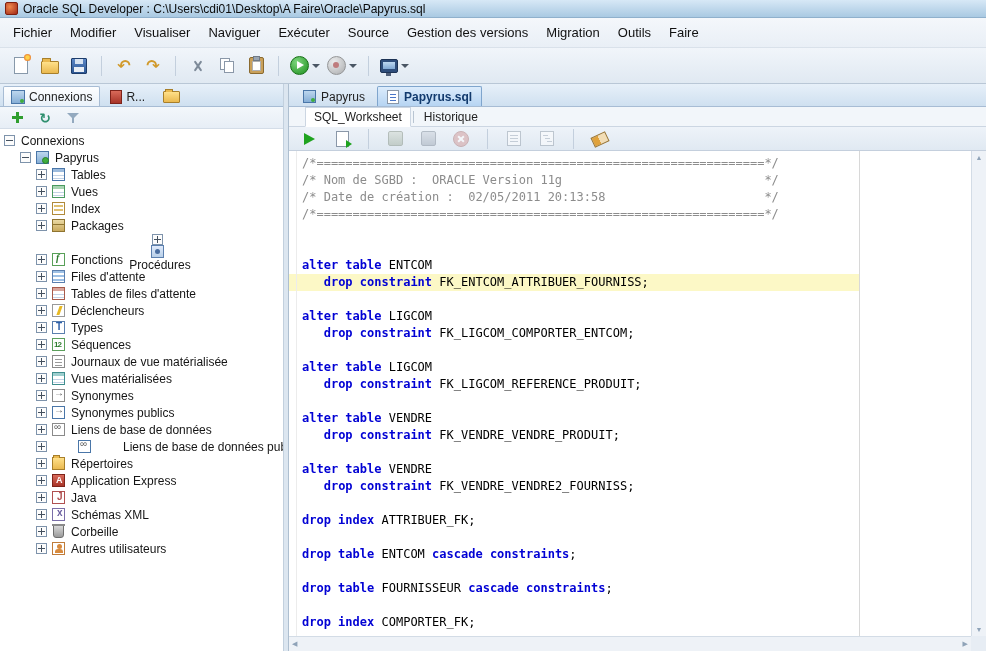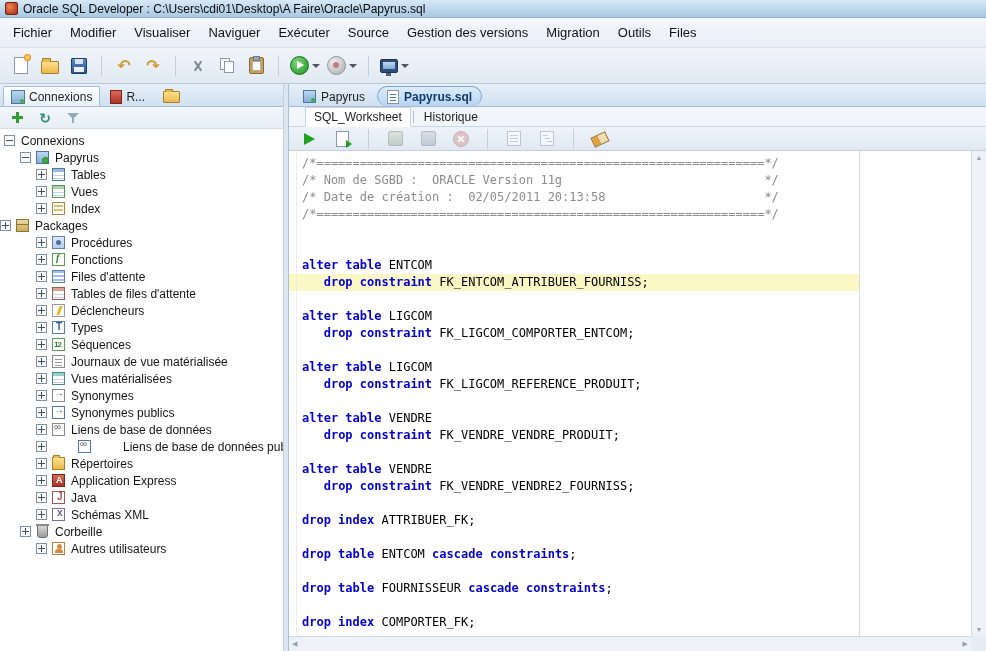--- a/index.html
+++ b/index.html
@@ -138,21 +138,21 @@
   .ti-recycle-bin::before{content:"";position:absolute;left:-2px;right:-2px;top:-2px;height:2px;background:#8a8a8a;}
   .ti-other-users{background:#fff;border:1px solid #c07c3a;}
   .ti-other-users::before{content:"";position:absolute;left:4px;top:1px;width:5px;height:5px;border-radius:50%;background:#d88a3c;}
   .ti-other-users::after{content:"";position:absolute;left:2px;bottom:1px;width:8px;height:4px;border-radius:3px 3px 0 0;background:#d88a3c;}
 
   
   .editor-tabs{height:22px;background:linear-gradient(180deg,#e7f0f9,#cfe0f0);border-bottom:1px solid #a7bcd4;
                display:flex;align-items:flex-end;padding-left:4px;}
   .etab{height:19px;display:flex;align-items:center;padding:0 9px;font-size:12px;color:#222;margin-right:2px;
         border:1px solid transparent;border-bottom:none;border-radius:2px 2px 0 0;white-space:nowrap;}
-  .etab.active{background:linear-gradient(180deg,#dcecfc,#b6d4f2);border-color:#7fa5cd;font-weight:bold;color:#123a6d;border-radius:10px;}
+  .etab.active{background:linear-gradient(180deg,#dcecfc,#b6d4f2);border-color:#7fa5cd;font-weight:bold;color:#123a6d;}
   .etab-label{margin-left:5px;}
   .eti{display:inline-block;position:relative;flex:none;}
   .et-connection{width:11px;height:11px;background:linear-gradient(180deg,#bcd6ee,#86aed6);border:1px solid #4a76a8;}
   .et-connection::after{content:"";position:absolute;right:0;bottom:0;width:4px;height:4px;border-radius:50%;background:#3fae3f;}
   .et-sql-worksheet{width:10px;height:12px;background:#fff;border:1px solid #8a97a8;}
   .et-sql-worksheet::before{content:"";position:absolute;left:2px;top:3px;right:2px;height:1px;background:#4a76c8;box-shadow:0 3px #4a76c8,0 6px #4a76c8;}
 
   .subtabs{height:19px;background:#f2f6fa;border-bottom:1px solid #ccd6e2;display:flex;align-items:center;padding-left:16px;}
   .subtab{font-size:12px;color:#222;padding:2px 8px;white-space:nowrap;}
   .subtab.active{background:#fff;border:1px solid #ccd6e2;border-bottom:1px solid #fff;margin-bottom:-1px;}
@@ -206,21 +206,21 @@
   <div class="menubar" id="menubar">
       <span class="menu-item">Fichier</span>
       <span class="menu-item">Modifier</span>
       <span class="menu-item">Visualiser</span>
       <span class="menu-item">Naviguer</span>
       <span class="menu-item">Exécuter</span>
       <span class="menu-item">Source</span>
       <span class="menu-item">Gestion des versions</span>
       <span class="menu-item">Migration</span>
       <span class="menu-item">Outils</span>
-      <span class="menu-item">Files</span>
+      <span class="menu-item">Faire</span>
     </div>
 
   <div class="toolbar" id="main-toolbar">
       <span class="tbtn">
         <span class="mi mi-new-file"></span>
       </span>
       <span class="tbtn">
         <span class="mi mi-open-folder"></span>
       </span>
       <span class="tbtn">
@@ -301,26 +301,26 @@
           <div class="trow" style="padding-left: 36px;">
             <span class="exp plus"></span>
             <span class="ti ti-views"></span>
             <span class="tlabel">Vues</span>
           </div>
           <div class="trow" style="padding-left: 36px;">
             <span class="exp plus"></span>
             <span class="ti ti-indexes"></span>
             <span class="tlabel">Index</span>
           </div>
-          <div class="trow" style="">
+          <div class="trow" style="padding-left: 36px;">
             <span class="exp plus"></span>
             <span class="ti ti-packages"></span>
             <span class="tlabel">Packages</span>
           </div>
-          <div class="trow" style="padding-left: 36px;">
+          <div class="trow" style="padding-left: 36px; flex-direction: column;">
             <span class="exp plus"></span>
             <span class="ti ti-procedures"></span>
             <span class="tlabel">Procédures</span>
           </div>
           <div class="trow" style="padding-left: 36px;">
             <span class="exp plus"></span>
             <span class="ti ti-functions"></span>
             <span class="tlabel">Fonctions</span>
           </div>
           <div class="trow" style="padding-left: 36px;">
@@ -391,21 +391,21 @@
           <div class="trow" style="padding-left: 36px;">
             <span class="exp plus"></span>
             <span class="ti ti-java"></span>
             <span class="tlabel">Java</span>
           </div>
           <div class="trow" style="padding-left: 36px;">
             <span class="exp plus"></span>
             <span class="ti ti-xml-schemas"></span>
             <span class="tlabel">Schémas XML</span>
           </div>
-          <div class="trow" style="padding-left: 20px;">
+          <div class="trow" style="padding-left: 36px;">
             <span class="exp plus"></span>
             <span class="ti ti-recycle-bin"></span>
             <span class="tlabel">Corbeille</span>
           </div>
           <div class="trow" style="padding-left: 36px;">
             <span class="exp plus"></span>
             <span class="ti ti-other-users"></span>
             <span class="tlabel">Autres utilisateurs</span>
           </div>
         </div>

